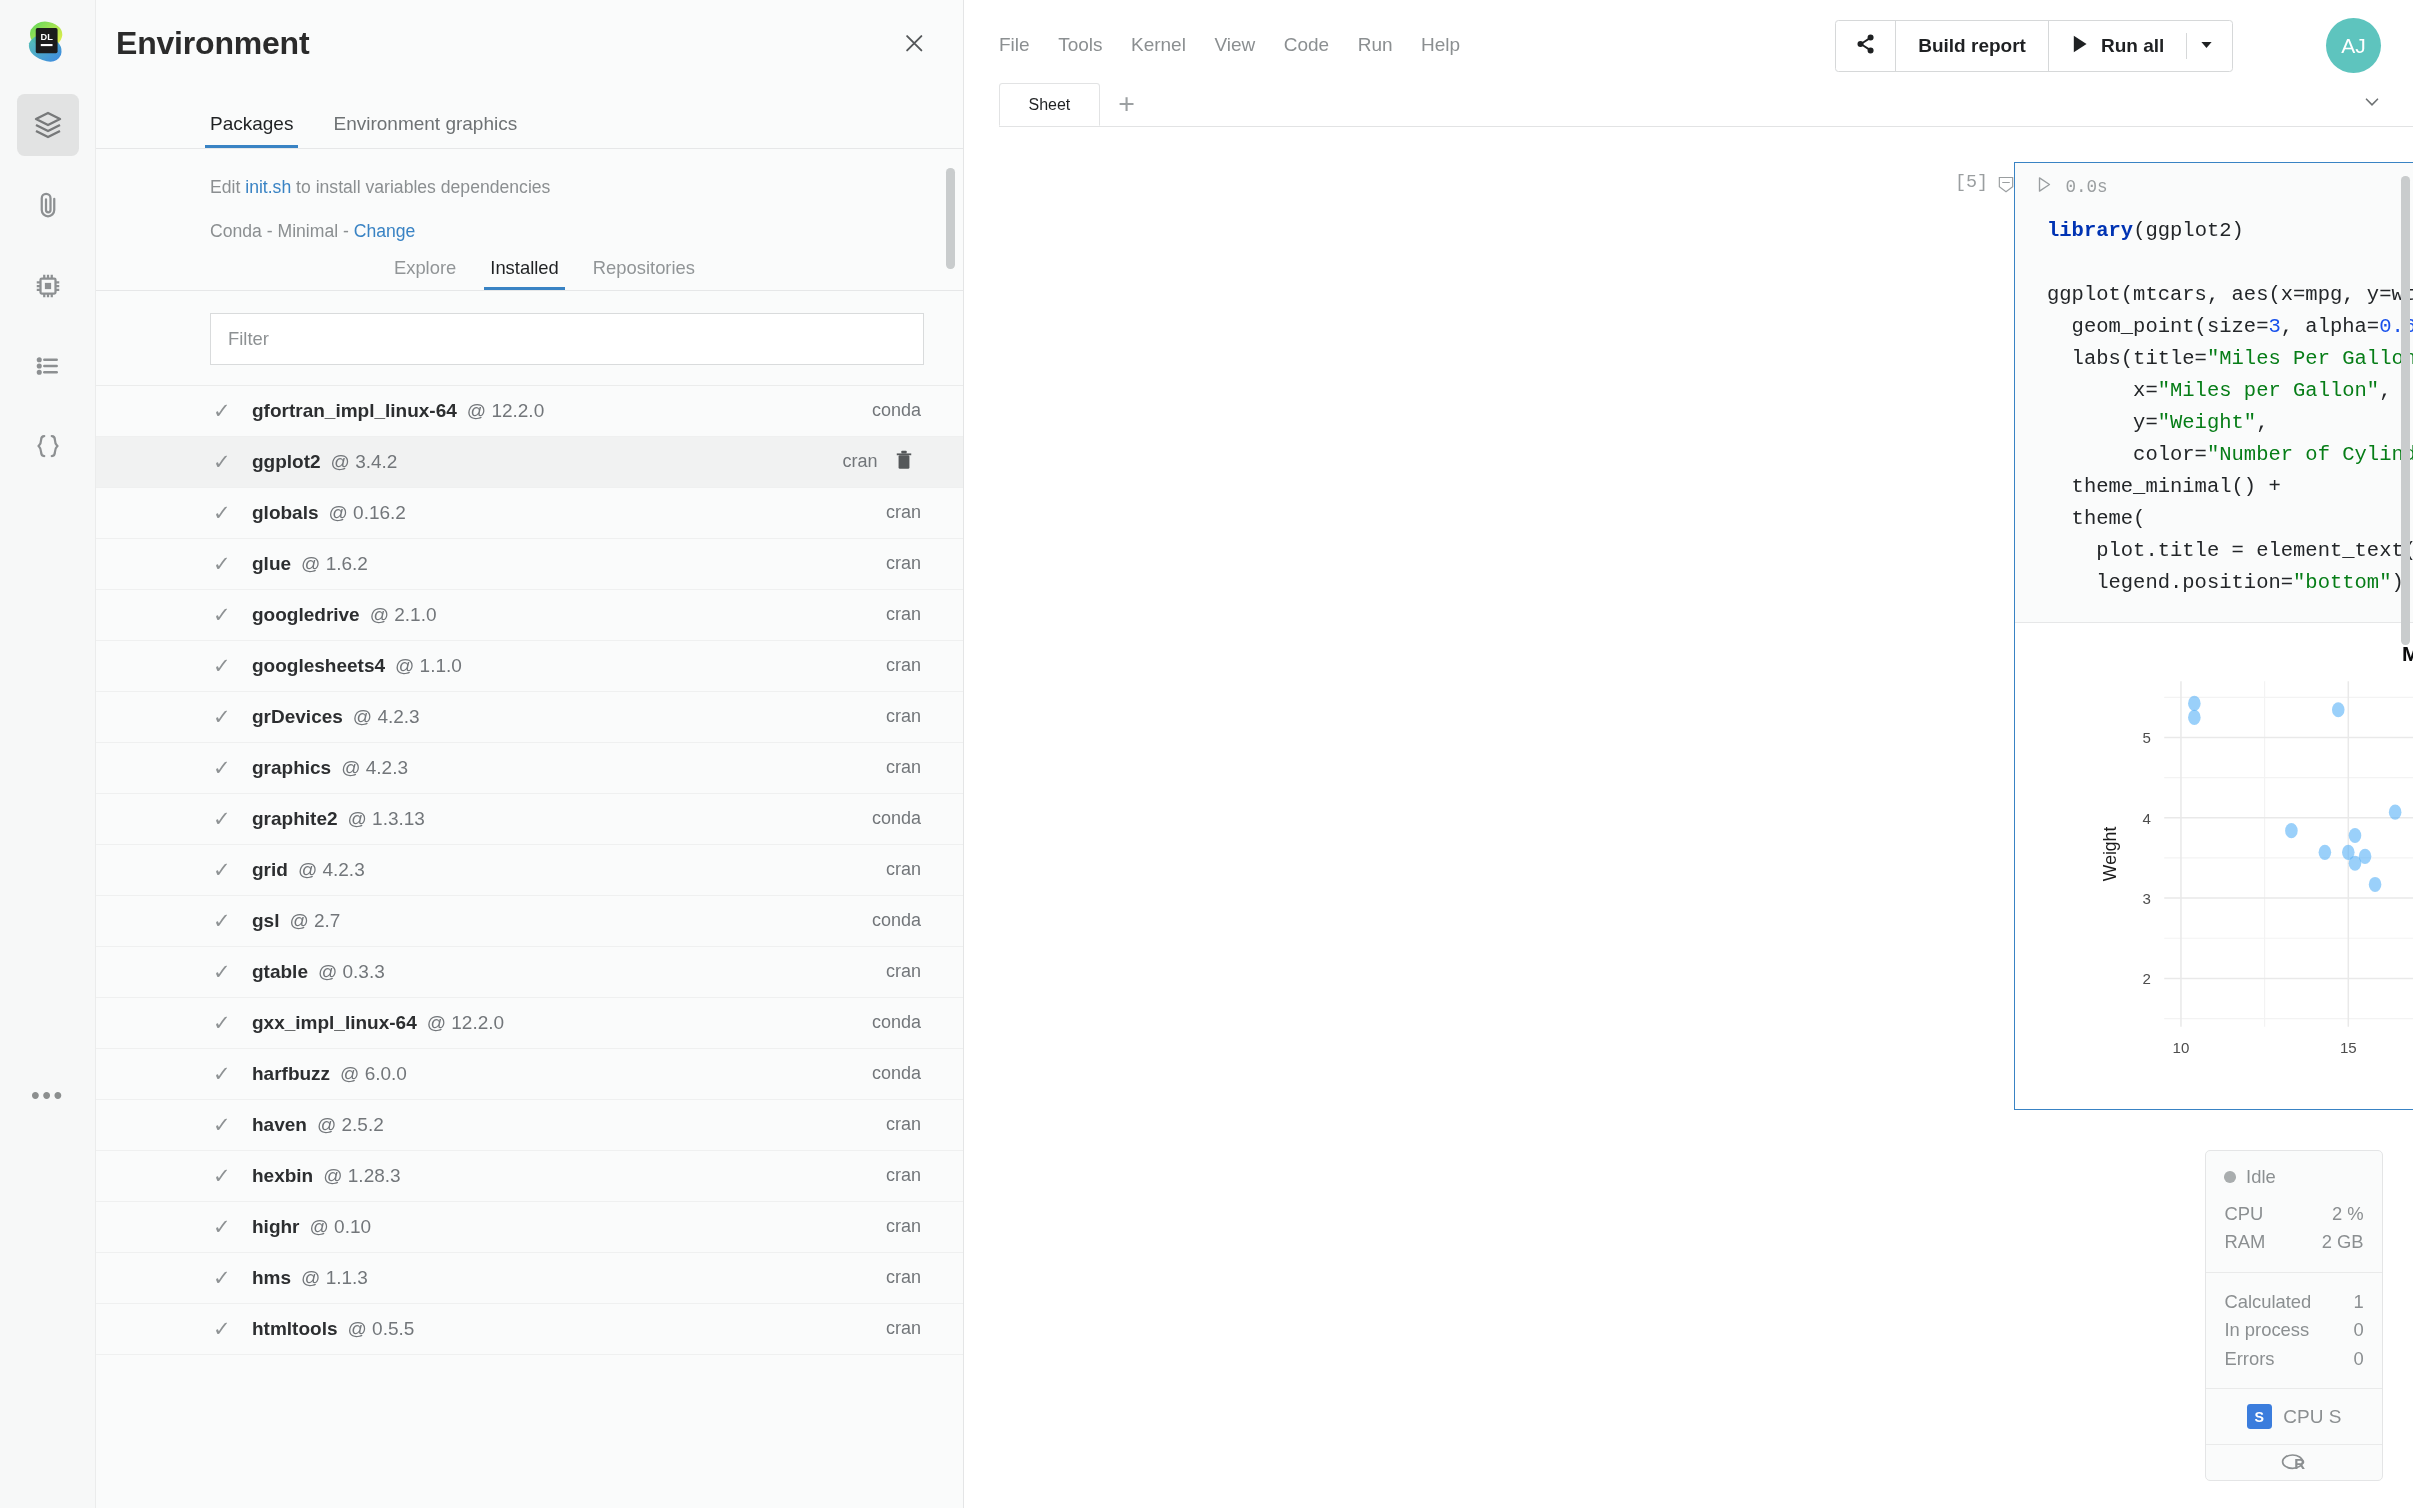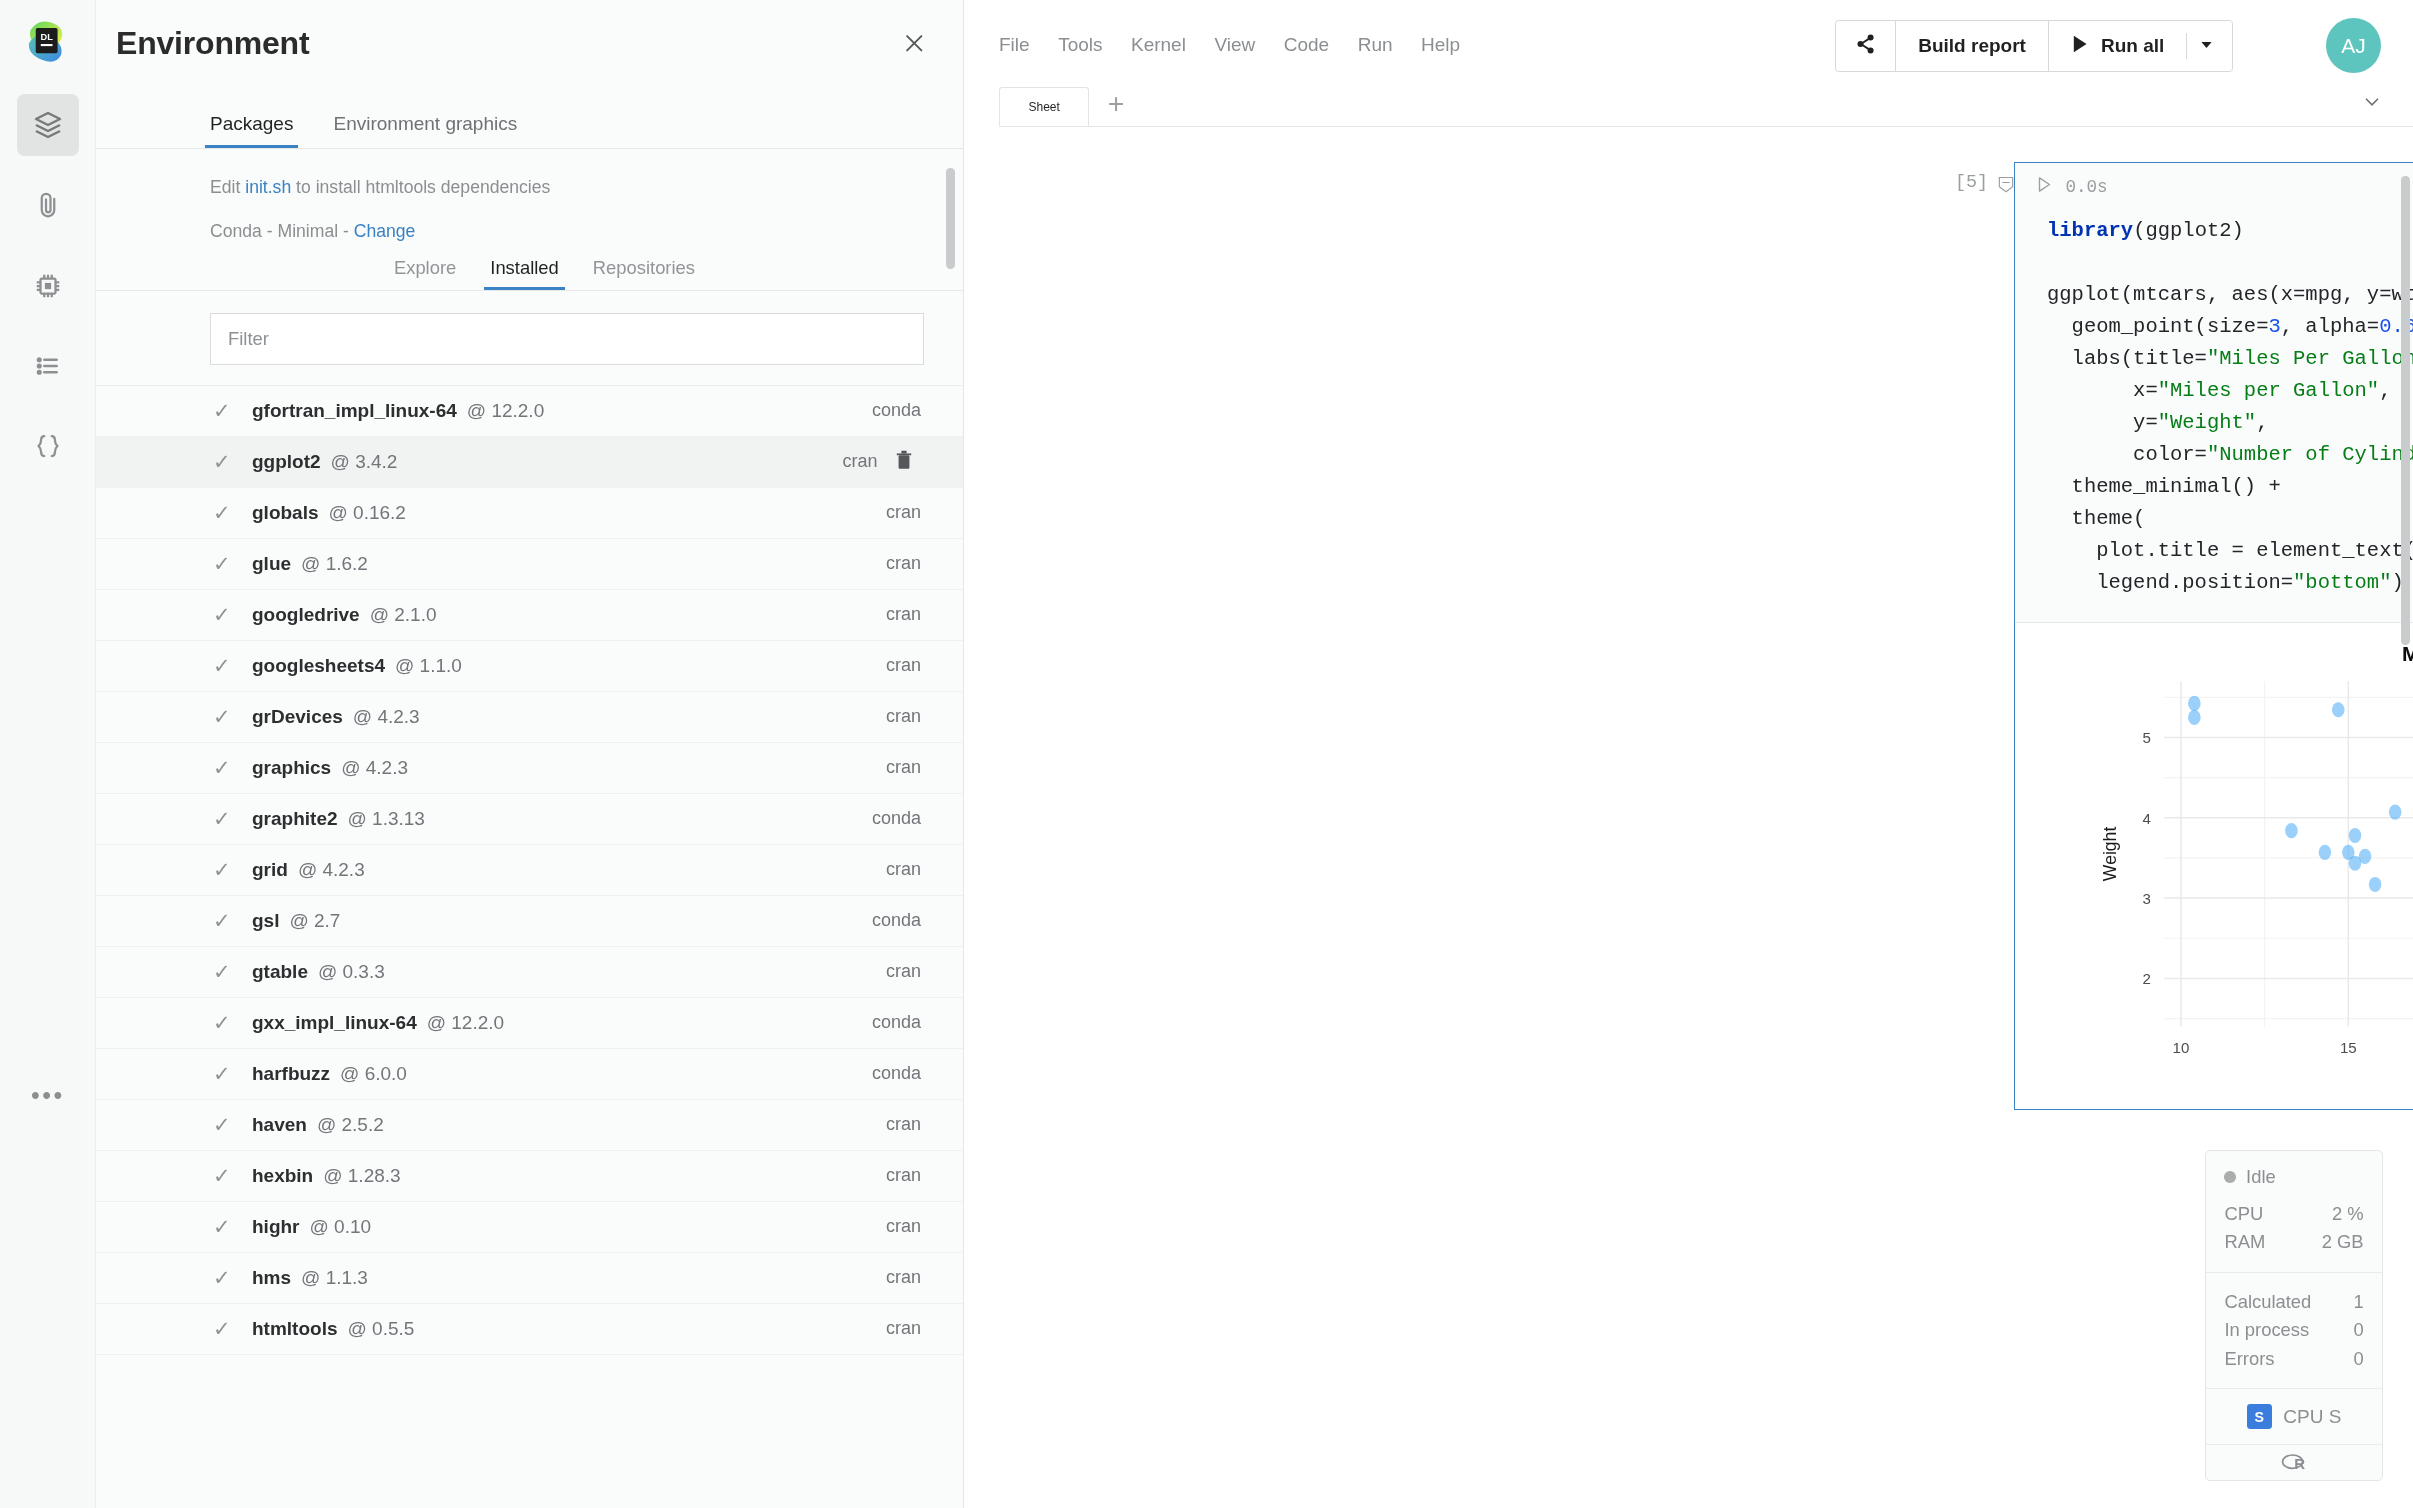--- a/index.html
+++ b/index.html
@@ -143,21 +143,21 @@
   .nb-title {
     font-size: 30px; font-weight: bold; color: #191b1d;
     padding: 32px 0 0 35px; letter-spacing: -0.3px;
   }
   .sheet-tabs {
     display: flex; align-items: flex-end; margin: 23.5px 0 0 35px;
     border-bottom: 0.8px solid #e2e3e4; padding-right: 34px;
     position: relative; height: 47px;
   }
   .sheet-tab {
-    font-size: 12px; color: #1f2123; padding: 0 28.5px 11.7px 28.5px;
+    font-size: 16px; color: #1f2123; padding: 0 28.5px 11.7px 28.5px;
     border: 0.8px solid #e2e3e4; border-bottom: 0.8px solid #ffffff;
     border-radius: 3.4px 3.4px 0 0; background: #fff; cursor: pointer;
     margin-bottom: -0.8px; padding-top: 11.7px;
   }
   .sheet-add {
     font-size: 28.5px; color: #9ca0a2; padding: 0 18.4px 8.4px 18.4px;
     cursor: pointer; line-height: 1;
   }
   .sheet-chevron {
     position: absolute; right: 30px; bottom: 10px; cursor: pointer;
@@ -310,21 +310,21 @@
         <path d="M6 6l12 12M18 6L6 18"></path>
       </svg>
     </div>
 
     <div class="tabs-main">
       <div class="tab-main active">Packages</div>
       <div class="tab-main">Environment graphics</div>
     </div>
 
     <div class="env-hint">
-      <span>Edit </span><a>init.sh</a><span> to install htmltools dependencies</span>
+      <span>Edit </span><a>init.sh</a><span> to install variables dependencies</span>
     </div>
     <div class="env-sub">
       <span>Conda - Minimal - </span><a>Change</a>
     </div>
 
     <div class="tabs-sub">
       <div class="tab-sub">Explore</div>
       <div class="tab-sub active">Installed</div>
       <div class="tab-sub">Repositories</div>
     </div>

